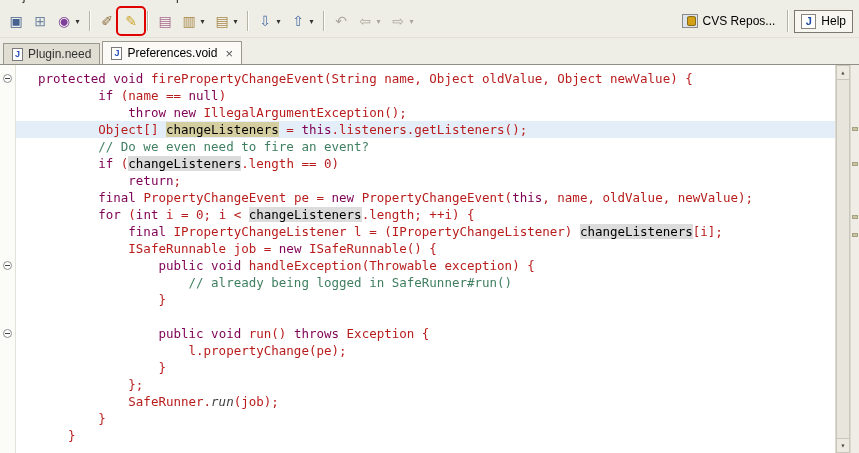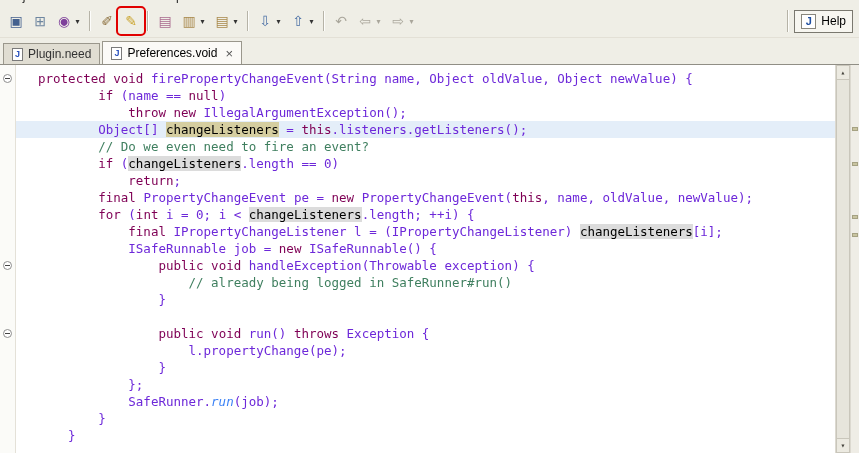--- a/index.html
+++ b/index.html
@@ -39,26 +39,26 @@
 
   
   .editor{flex:1;display:flex;background:#FFFFFF;overflow:hidden;font-family:"DejaVu Sans Mono","Liberation Mono",monospace}
   .ruler{width:16px;background:#FBFBF8;border-right:1px solid #E4E1D8;padding-top:5px;flex:none}
   .ruler-row{height:17px;display:flex;align-items:center;justify-content:center}
   .fold-marker{width:9px;height:9px;border:1px solid #8E8E8E;border-radius:50%;background:#fff;position:relative}
   .fold-marker::after{content:"";position:absolute;left:1px;right:1px;top:3px;border-top:1px solid #444}
   .code{flex:1;padding-top:5px;font-size:12.5px;line-height:17px;white-space:pre;overflow:hidden}
   .code-line{height:17px;padding-left:22px}
   .code-line.current{background:var(--curline)}
-  .seg-p{color:#6d28d9}
+  .seg-p{color:#b91c1c}
   .seg-k{color:var(--kw);font-weight:normal}
   .seg-c{color:var(--comment)}
   .seg-o{background:var(--occ)}
   .seg-w{background:var(--occw)}
-  .seg-i{color:#3b82f6;font-style:italic}
+  .seg-i{color:#404040;font-style:italic}
 
   
   .scrollbar{width:15px;background:#EFEDE6;border-left:1px solid #DCD9D0;display:flex;flex-direction:column;flex:none}
   .sb-arrow{height:15px;display:flex;align-items:center;justify-content:center;font-size:8px;color:#44423C;background:#ECEAE1;border:1px solid #C9C6BB;flex:none}
   .sb-thumb{flex:1;background:#E7E5DC;border:1px solid #C9C6BB;border-top:none;border-bottom:none}
   .overview{width:9px;background:#EFEDE6;border-left:1px solid #DCD9D0;position:relative;flex:none}
   .ov-mark{position:absolute;left:1px;right:1px;height:4px;background:#C9C4A0;border:1px solid #A5A182}
 </style>
 </head>
 <body>
@@ -116,20 +116,24 @@
         <div class="tb-btn disabled">
           <span class="glyph" style="color: rgb(154, 152, 144);">⇦</span>
           <span class="dd">▾</span>
         </div>
         <div class="tb-btn disabled">
           <span class="glyph" style="color: rgb(154, 152, 144);">⇨</span>
           <span class="dd">▾</span>
         </div>
       </div>
     <div class="tb-right">
+      <div class="persp-item">
+        <span class="cvs-icon"></span>
+        <span>CVS Repos...</span>
+      </div>
       <div class="vsep"></div>
       <div class="persp-item active">
         <span class="java-persp-icon">J</span>
         <span>Help</span>
       </div>
     </div>
   </div>
 
   <div class="tabbar" id="tabbar">
       <div class="tab">

